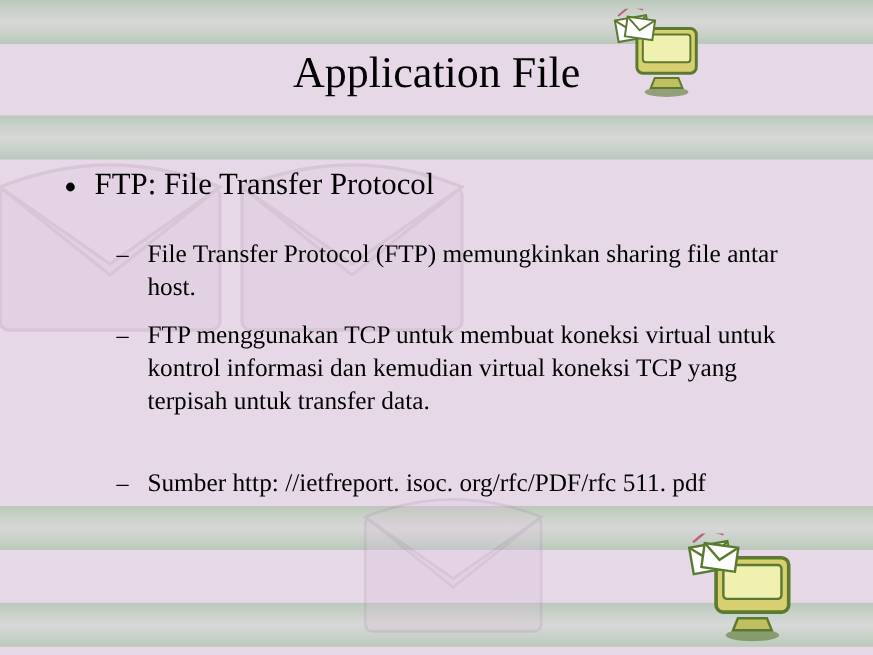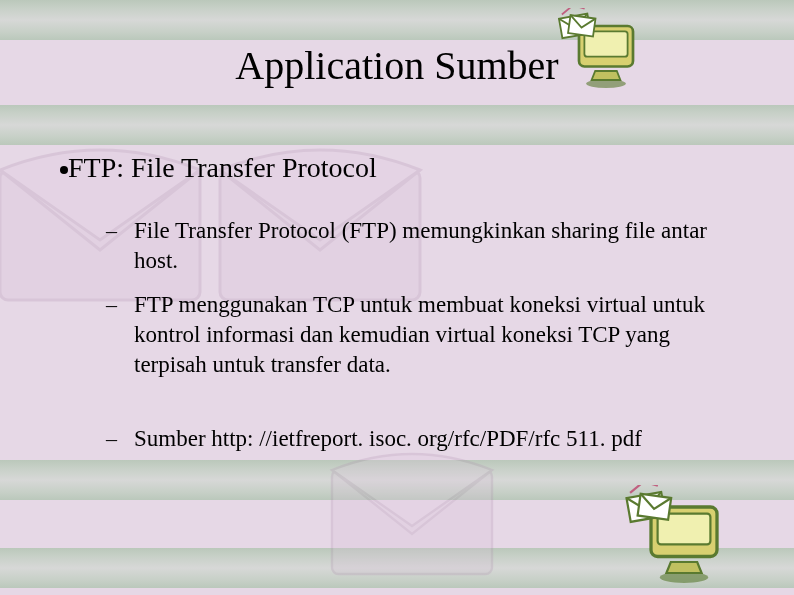--- a/index.html
+++ b/index.html
@@ -59,20 +59,21 @@
   }
   .main-list {
     position: absolute;
     top: 152px;
     left: 60px;
     right: 40px;
   }
   .bullet-row {
     display: flex;
     align-items: flex-start;
+    gap: 18px;
   }
   .bullet-dot {
     width: 8px; height: 8px;
     background: #000;
     border-radius: 50%;
     margin-top: 14px;
     flex-shrink: 0;
   }
   .main-text {
     font-size: 28px;
@@ -165,21 +166,21 @@
       <path d="M4 6 L18 -2 L30 4" fill="none" stroke="#c06080" stroke-width="2"></path>
     </g>
     <g transform="translate(22,-2) rotate(8)">
       <rect x="0" y="10" width="28" height="20" fill="#fff" stroke="#5a7a30" stroke-width="2"></rect>
       <path d="M0 10 L14 22 L28 10" fill="none" stroke="#5a7a30" stroke-width="2"></path>
     </g>
   </svg>
 </div>
 
 <div class="content">
-  <h1 class="title">Application Sumber</h1>
+  <h1 class="title">Application File</h1>
 
   <div class="main-list">
     <div class="bullet-row">
       <div class="bullet-dot"></div>
       <div class="main-text">FTP: File Transfer Protocol</div>
     </div>
 
     <div class="sub-list">
       <div class="sub-row">
         <div class="sub-dash">–</div>

